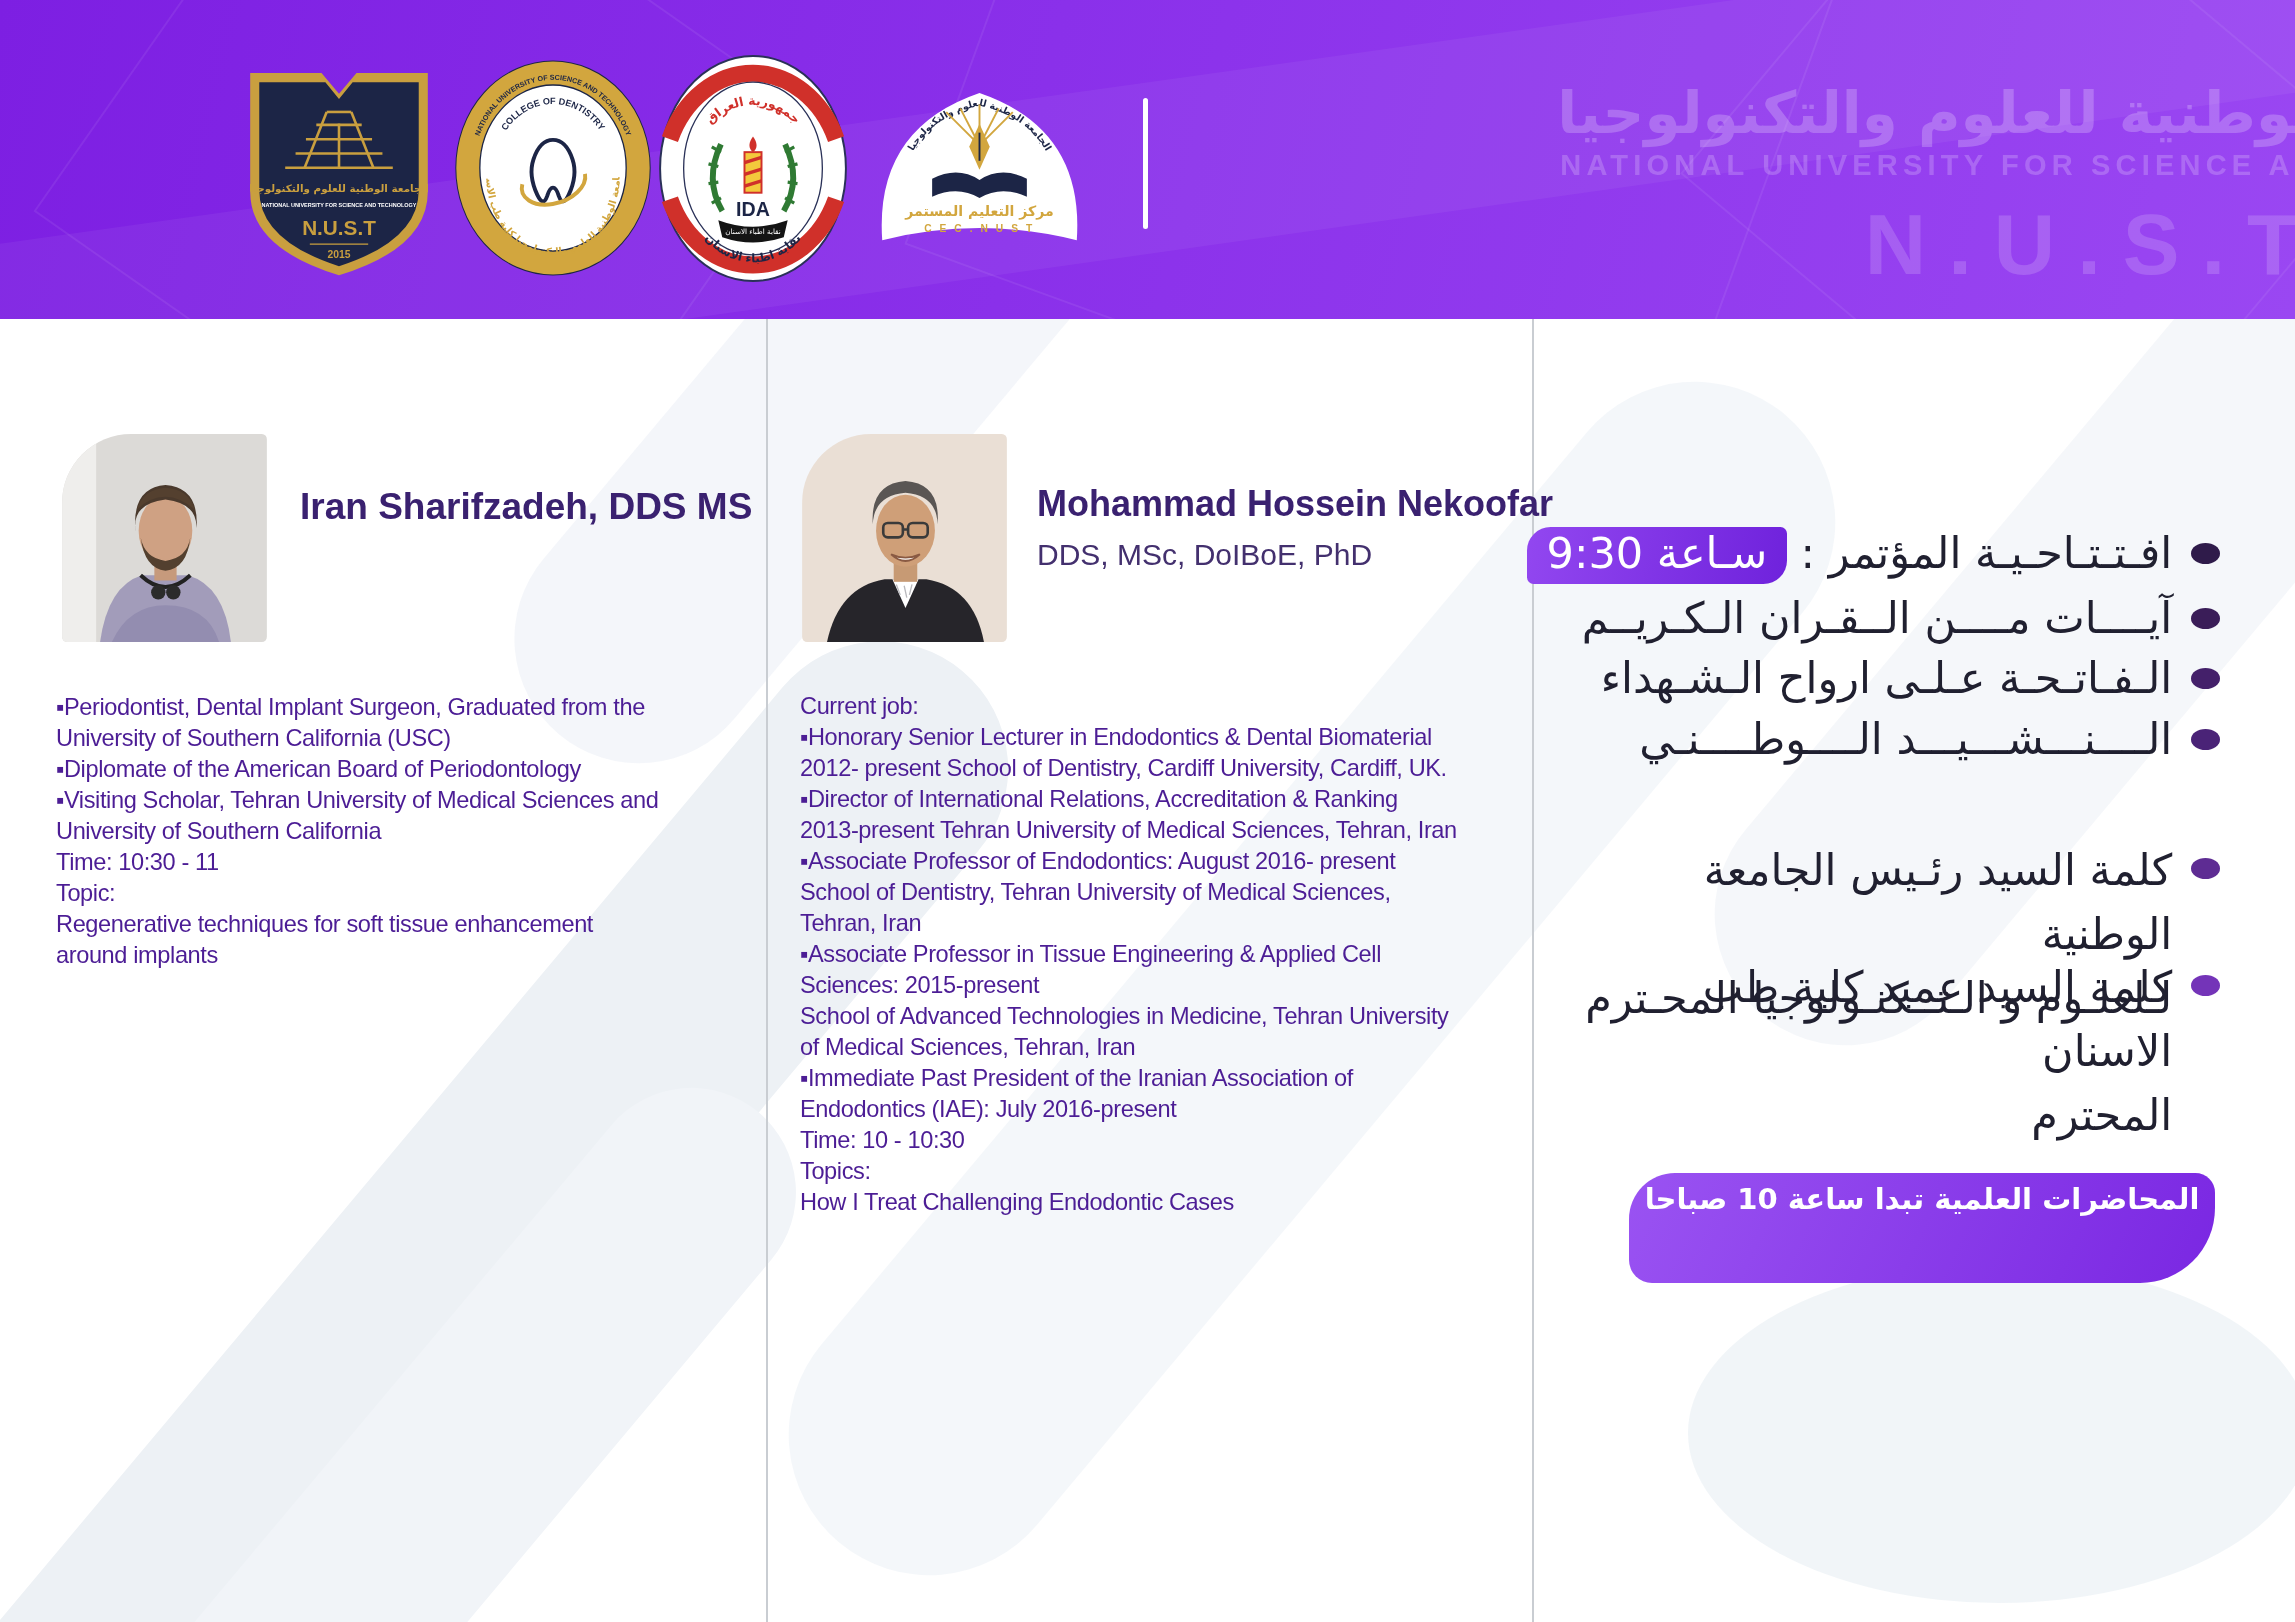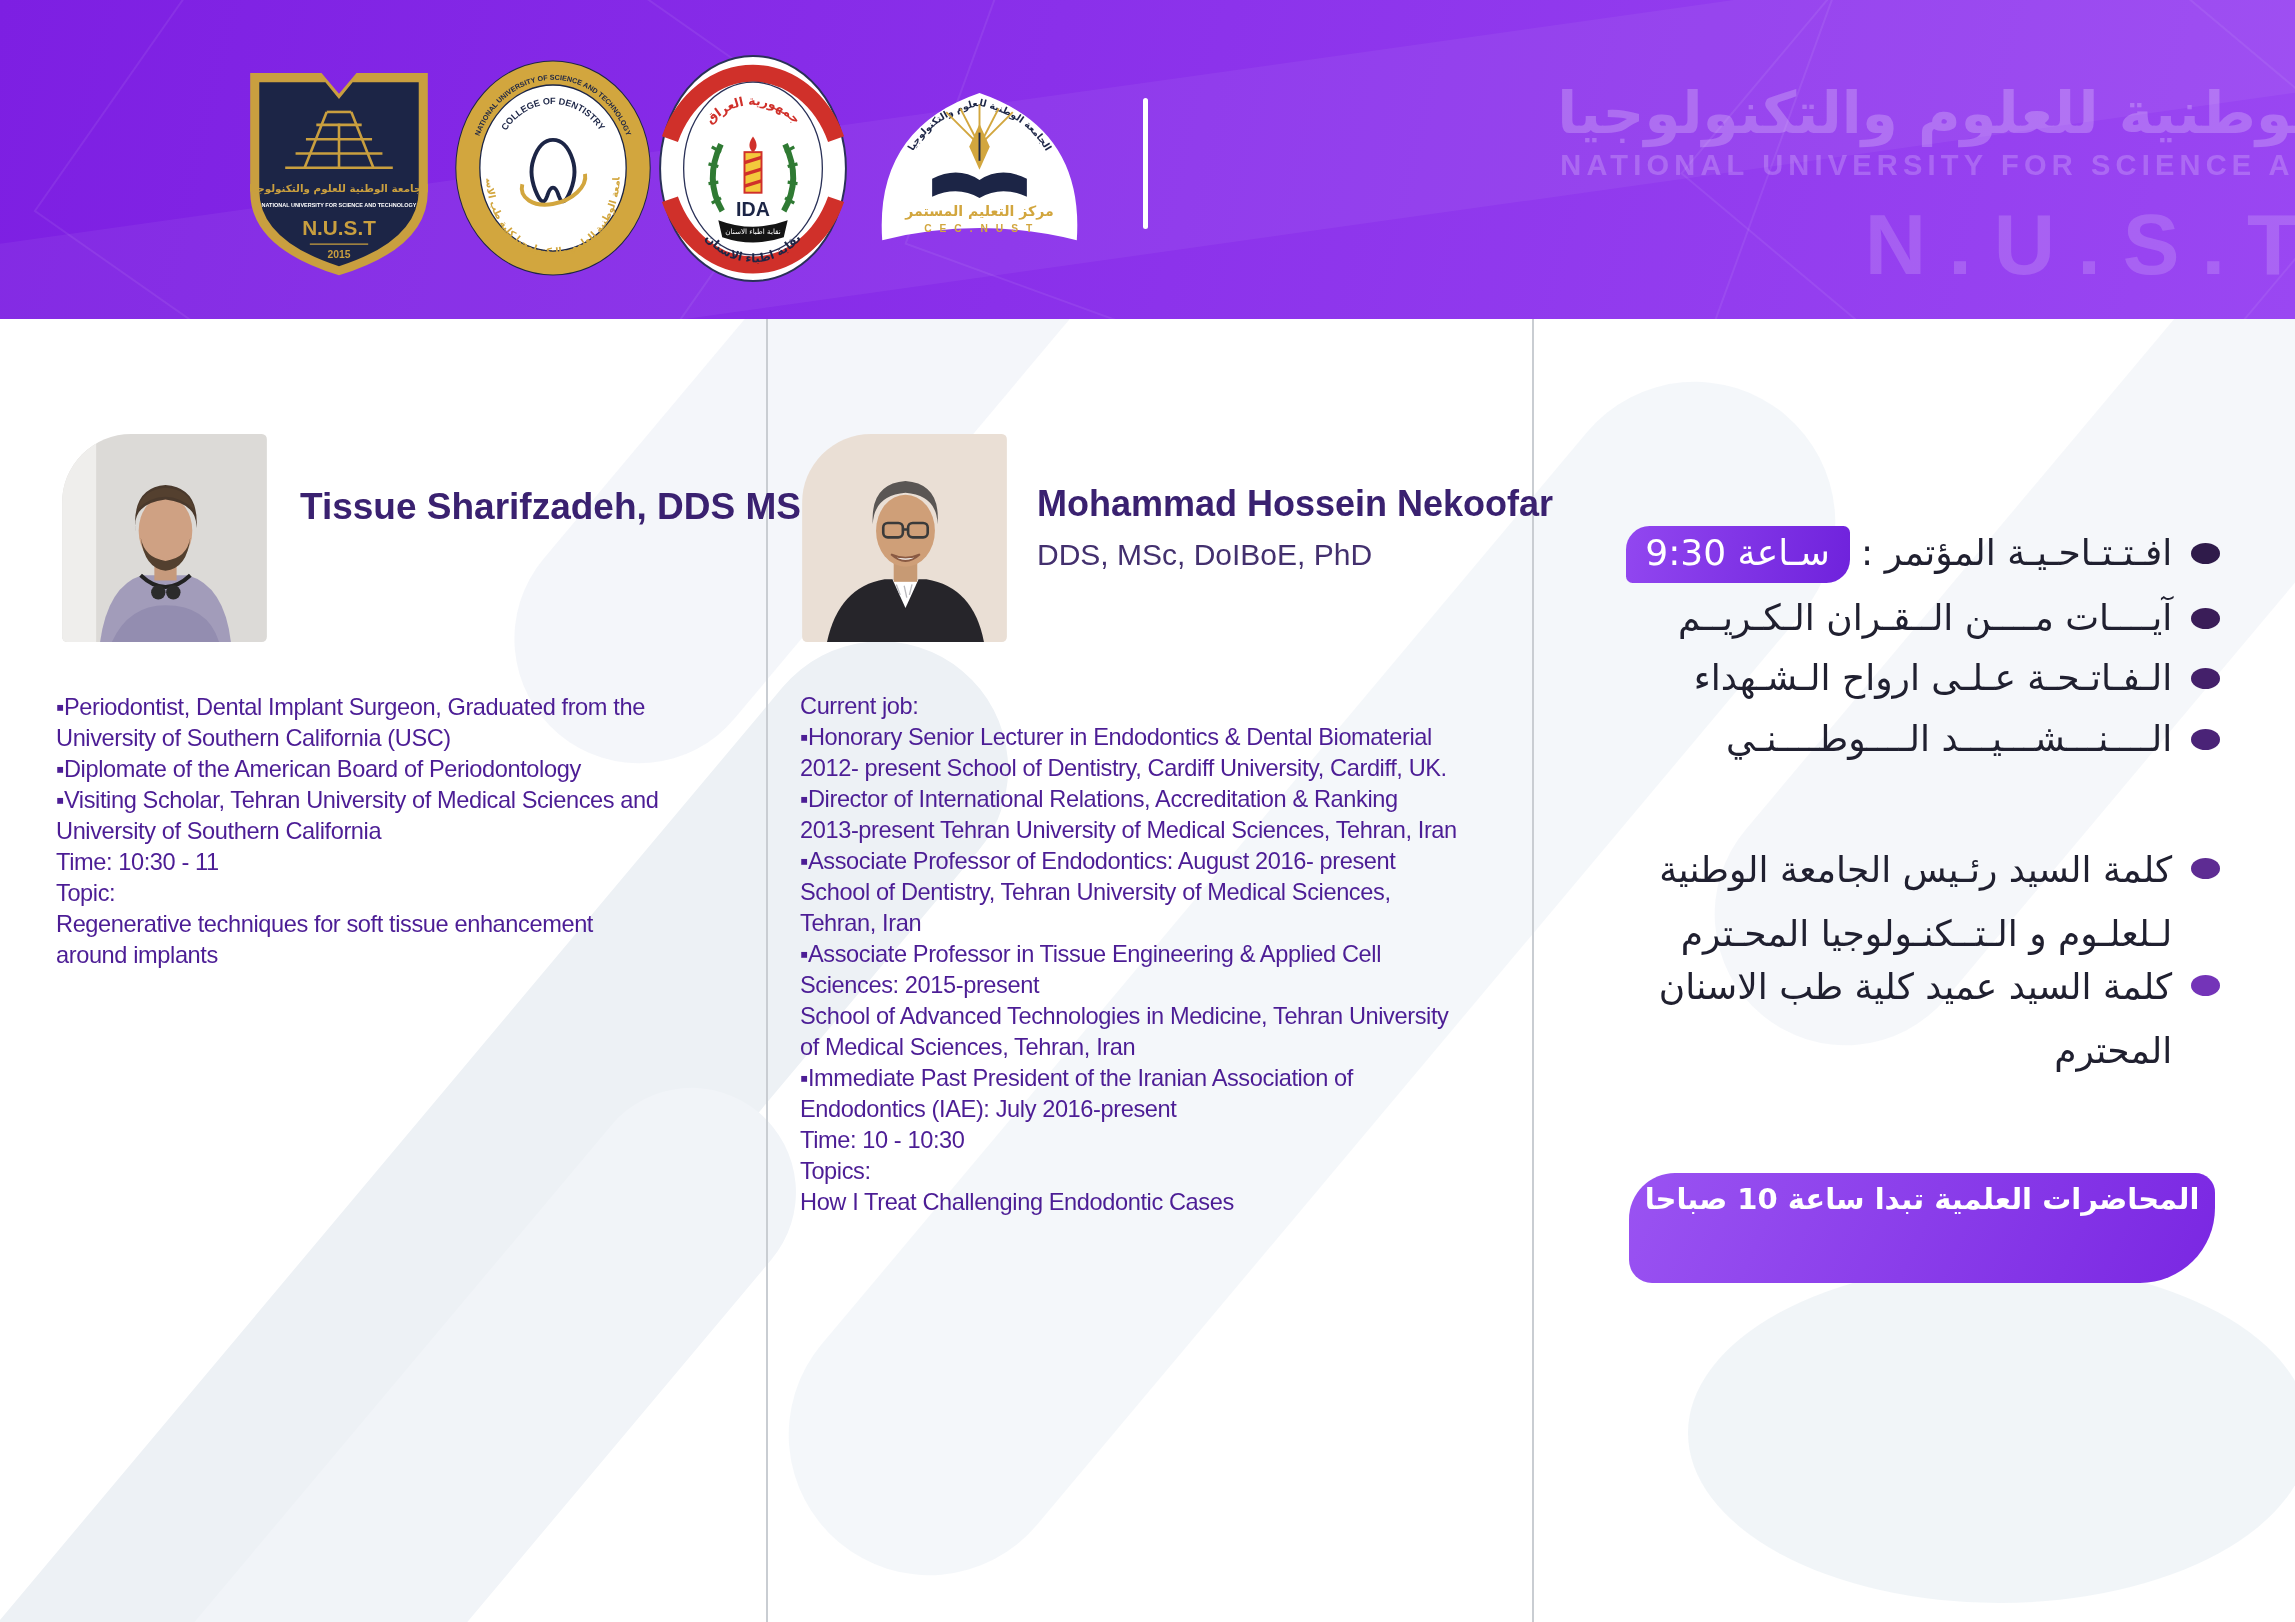--- a/index.html
+++ b/index.html
@@ -64,21 +64,21 @@
             font-weight:400;color:#43306e;font-size:30px;white-space:nowrap;}
 
   .bio{position:absolute;z-index:2;font-family:"Liberation Sans",sans-serif;color:#4c1d95;
        font-size:23.6px;line-height:31px;letter-spacing:-0.4px;white-space:pre-line;}
   .bio-1{left:56px;top:692px;width:707px;}
   .bio-2{left:800px;top:691px;width:732px;}
 
   
   .program{position:absolute;left:1564px;top:0;width:662px;height:1623px;z-index:2;direction:rtl;}
   .ritem{position:absolute;right:0;width:100%;display:flex;direction:rtl;align-items:flex-start;
-         color:#202030;font-size:36px;line-height:60px;}
+         color:#202030;font-size:43px;line-height:60px;}
   .ritem .bullet{flex:0 0 auto;width:29px;height:21px;border-radius:50%;margin:19.6px 6.5px 0 18.3px;}
   .ritem .rtext{white-space:nowrap;}
   .ritem.multi .rtext{white-space:pre-line;line-height:64px;}
   .ri0{top:523px;} .ri1{top:588px;} .ri2{top:648px;} .ri3{top:709px;}
   .ri4{top:838px;} .ri5{top:955px;}
   .b0{background:#2f1b4a;} .b1{background:#3a1d58;} .b2{background:#44206a;}
   .b3{background:#4a2377;} .b4{background:#5e2c93;} .b5{background:#7434b8;}
   .chip{display:inline-block;background:linear-gradient(100deg,#9247f0,#6f22dc);color:#ffffff;
         padding:1.3px 19.6px 5.2px 19.6px;border-radius:23.6px 6.5px 23.6px 6.5px;line-height:51px;}
 
@@ -233,21 +233,21 @@
         <ellipse cx="158" cy="148" rx="41" ry="53" fill="#cfa183"></ellipse>
         <path d="M112 150 Q106 82 158 78 Q212 82 205 150 Q210 106 158 100 Q106 106 112 150 Z" fill="#4a392c"></path>
         <path d="M114 116 Q124 84 158 82 Q194 84 203 116 Q180 96 158 96 Q134 96 114 116 Z" fill="#54402f"></path>
         <path d="M120 158 Q126 206 158 209 Q191 206 196 158 Q191 190 158 194 Q126 190 120 158 Z" fill="#53402f"></path>
         <path d="M120 216 Q158 252 196 216" fill="none" stroke="#222222" stroke-width="6"></path>
         <circle cx="147" cy="242" r="11" fill="#2b2b2b"></circle>
         <circle cx="170" cy="242" r="11" fill="#2b2b2b"></circle>
       </g>
     </svg>
   </div>
-  <div class="spk-name name-1">Tissue Sharifzadeh, DDS MS</div>
+  <div class="spk-name name-1">Iran Sharifzadeh, DDS MS</div>
   <div class="bio bio-1">▪Periodontist, Dental Implant Surgeon, Graduated from the
 University of Southern California (USC)
 ▪Diplomate of the American Board of Periodontology
 ▪Visiting Scholar, Tehran University of Medical Sciences and
  University of Southern California
 Time: 10:30 - 11
 Topic:
 Regenerative techniques for soft tissue enhancement
 around implants</div>
 

